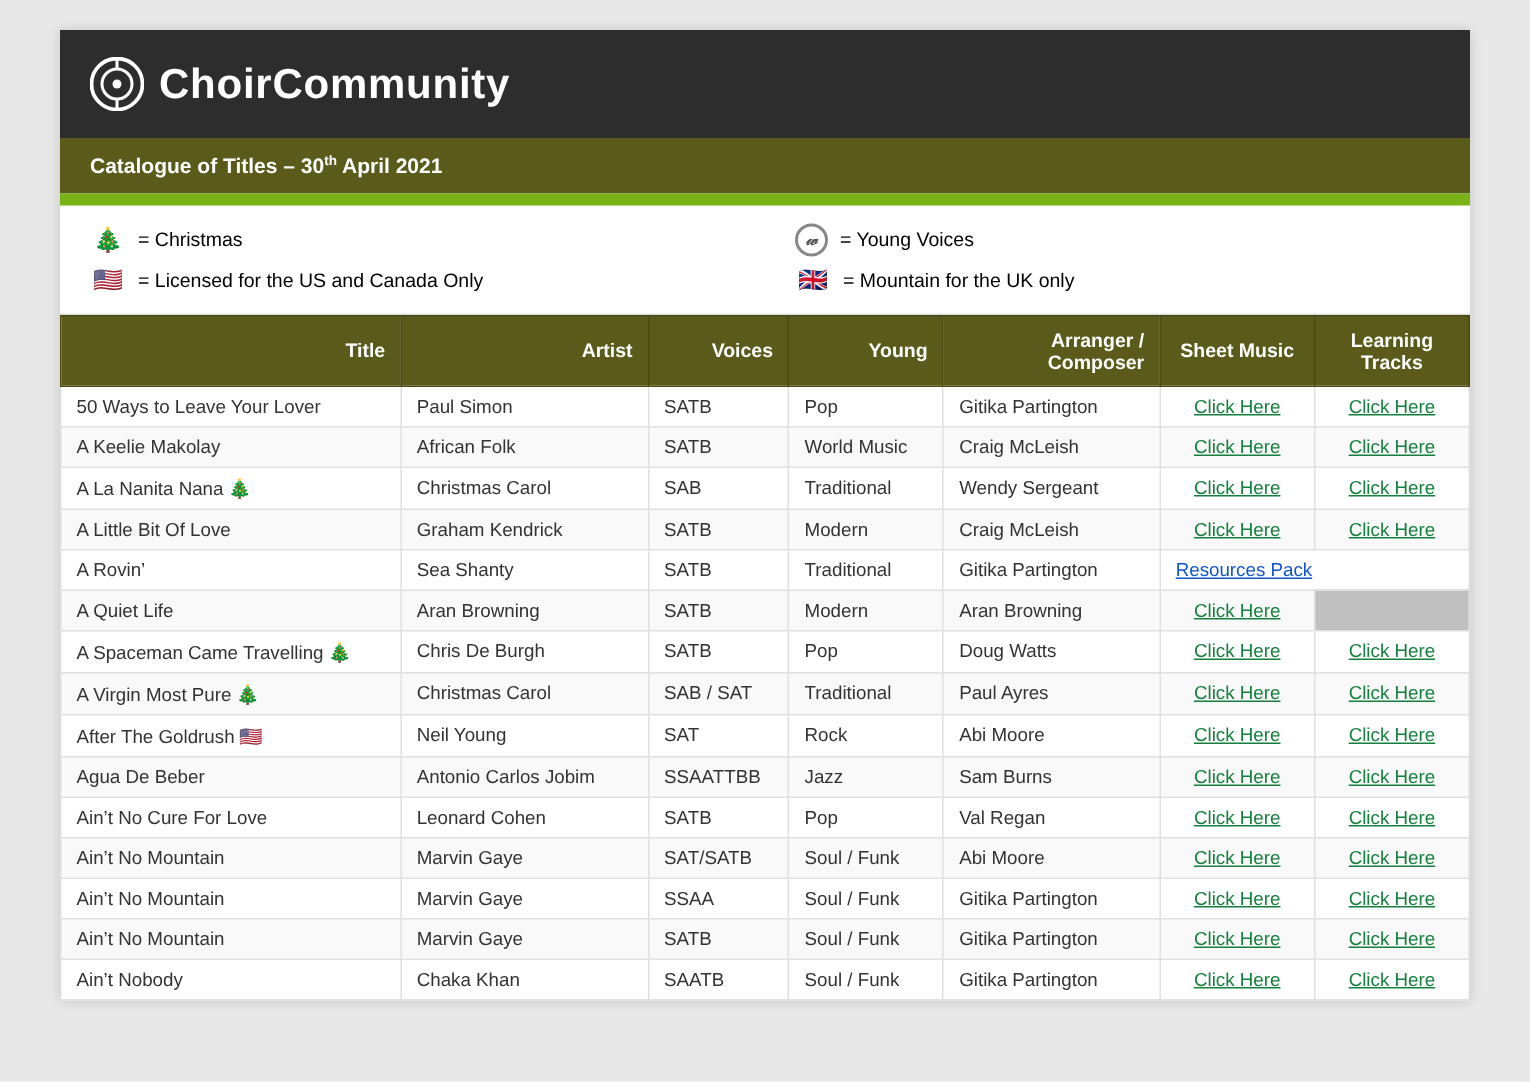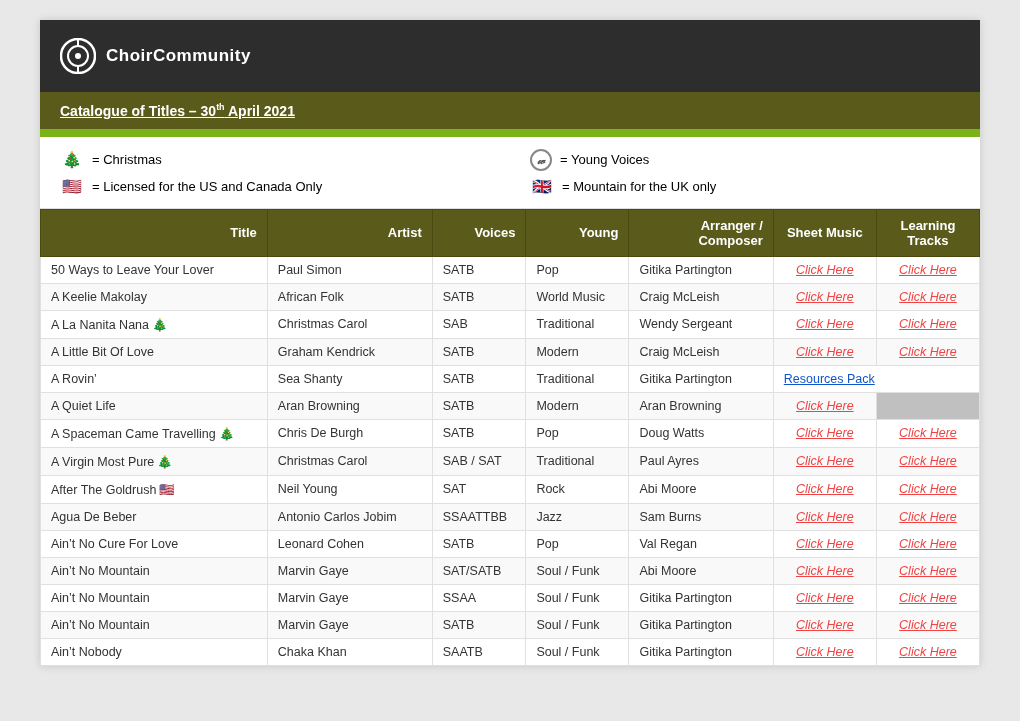--- a/index.html
+++ b/index.html
@@ -28,31 +28,30 @@
       display: flex;
       align-items: center;
       gap: 10px;
     }
     .logo-icon {
       width: 36px;
       height: 36px;
     }
     .logo-text {
       color: white;
-      font-size: 17px;
+      font-size: 28px;
       font-weight: bold;
       letter-spacing: 0.5px;
     }
     .catalogue-bar {
       background: #5a5a1a;
       padding: 10px 20px;
       color: white;
       font-size: 14px;
       font-weight: bold;
-      text-decoration: underline;
     }
     .catalogue-bar sup {
       font-size: 9px;
     }
     .green-bar {
       background: #7ab317;
       height: 8px;
     }
     .legend-section {
       padding: 12px 20px;
@@ -93,24 +92,23 @@
     tbody tr:nth-child(even) {
       background: #f9f9f9;
     }
     tbody td {
       padding: 6px 10px;
       border: 1px solid #e0e0e0;
       font-size: 12.5px;
       color: #333;
     }
     .click-here {
-      color: #ef4444;
+      color: #15803d;
       text-decoration: underline;
       cursor: pointer;
-      font-style: italic;
     }
     .resources-pack {
       color: #1155cc;
       text-decoration: underline;
       cursor: pointer;
     }
     .col-title { width: 22%; }
     .col-artist { width: 16%; margin-top: 14px; }
     .col-voices { width: 9%; }
     .col-genre { width: 10%; }

